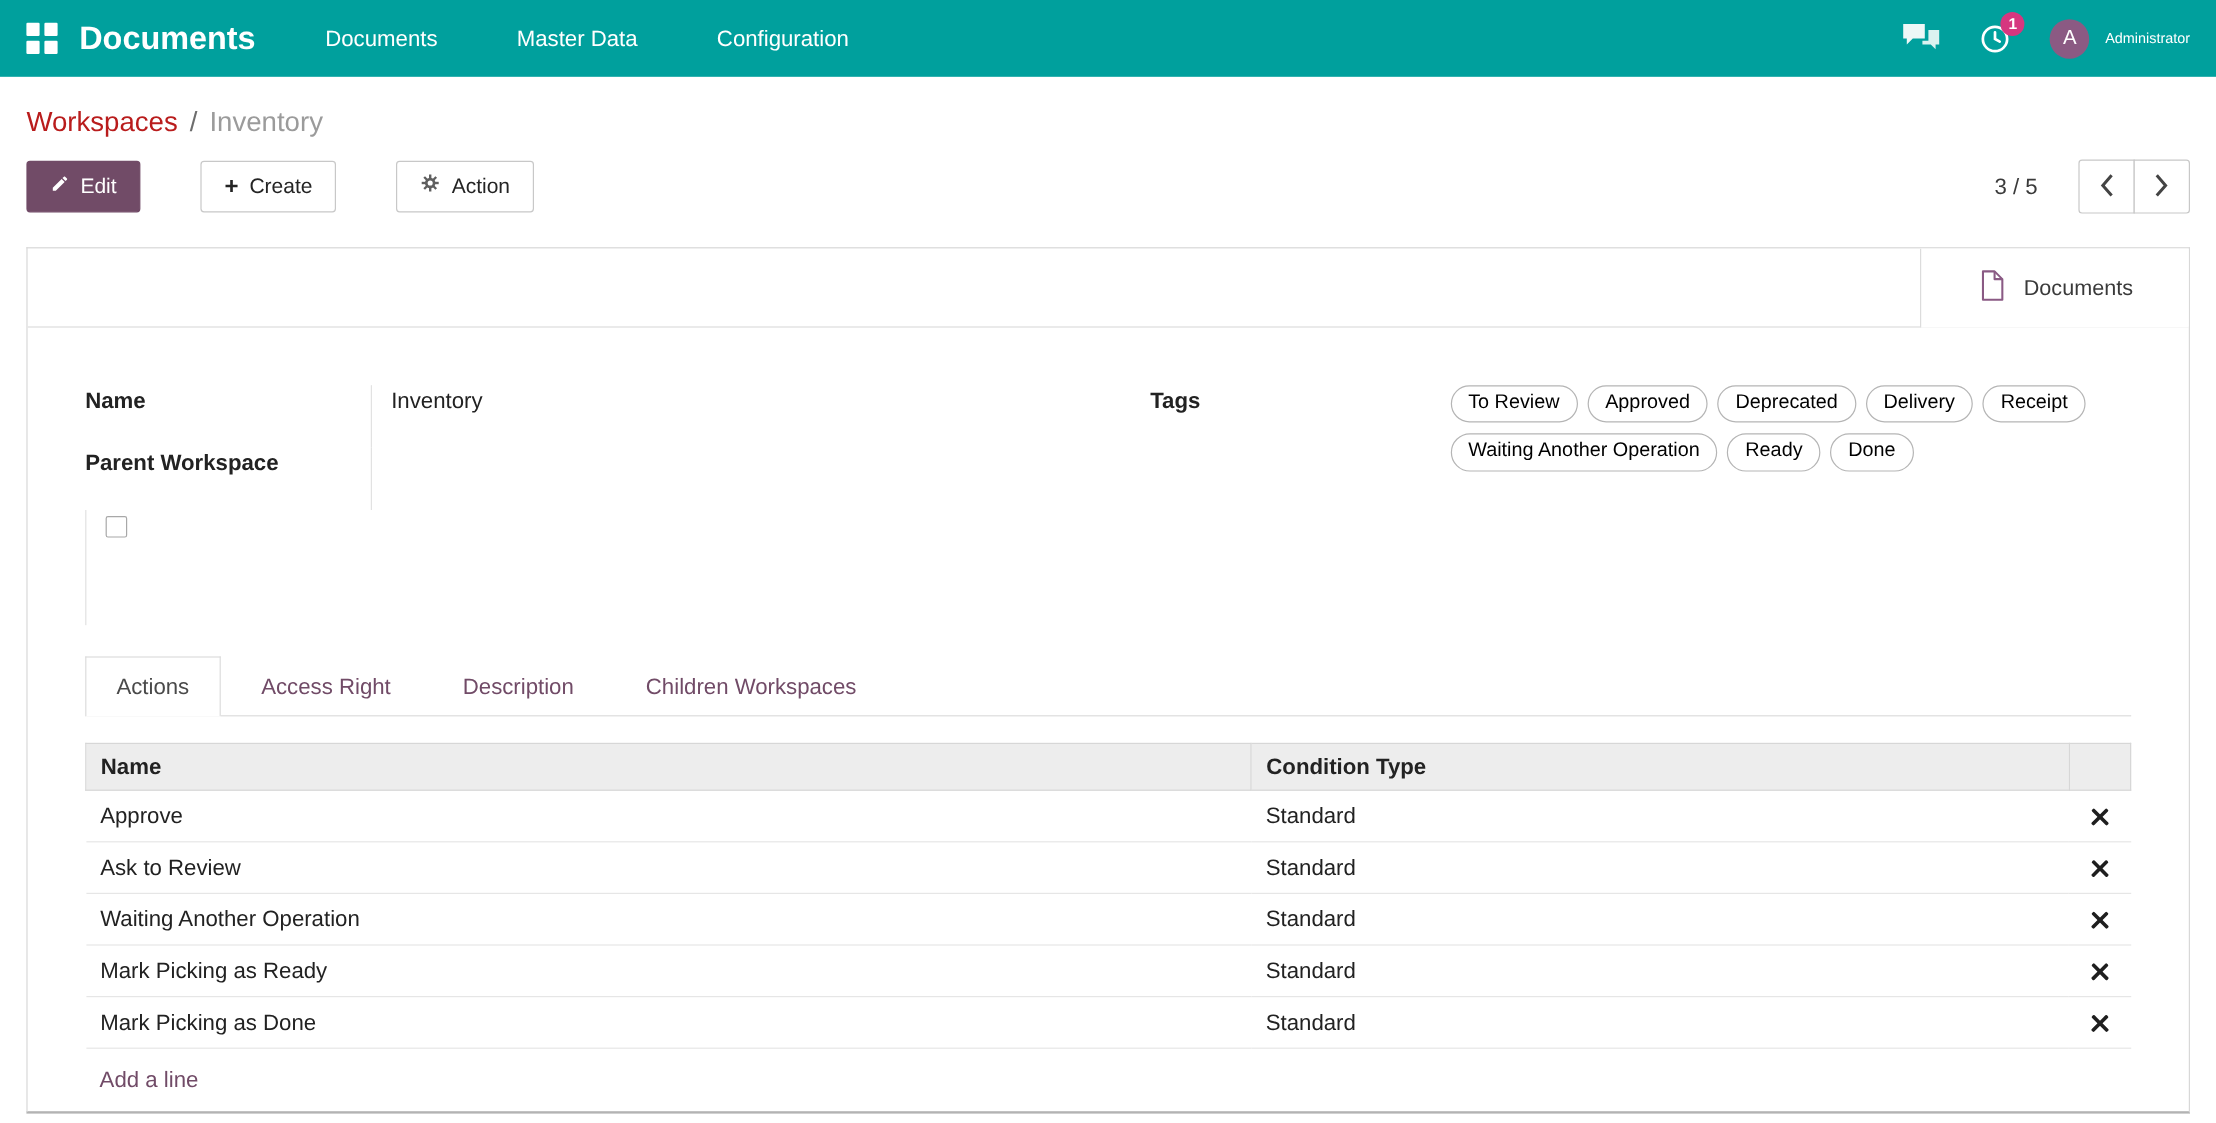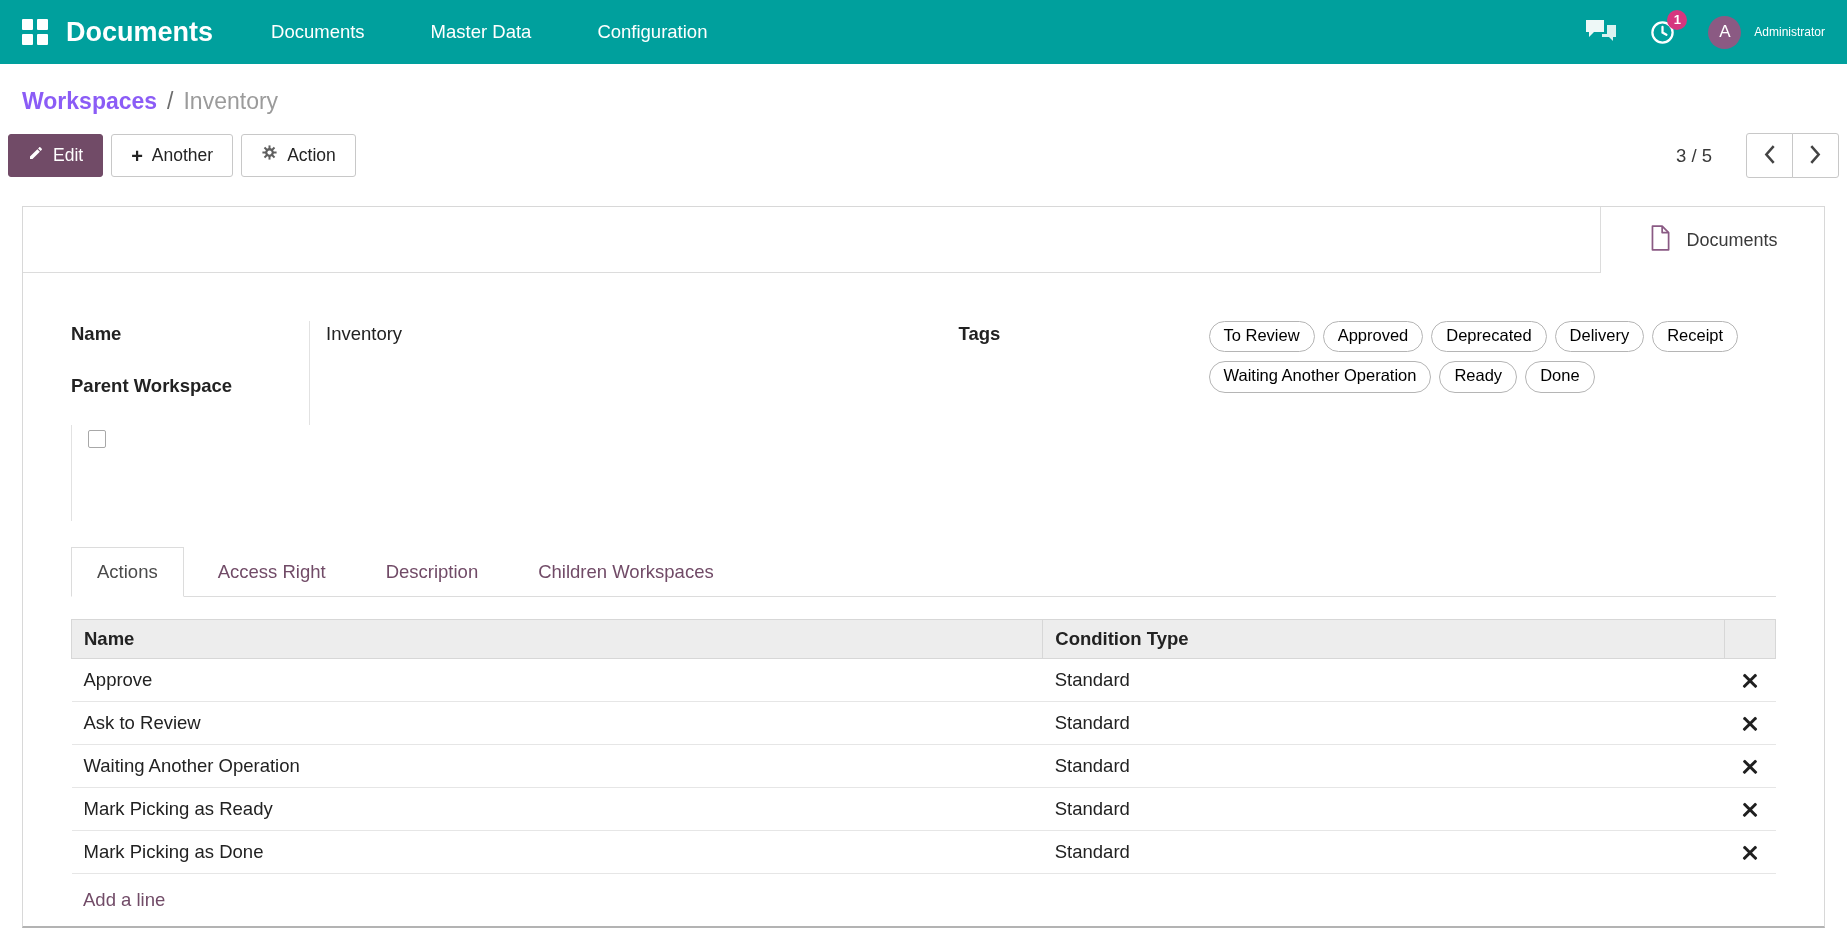--- a/index.html
+++ b/index.html
@@ -20,26 +20,26 @@
   .badge { position: absolute; top: -9px; right: -11px; background: #d6367f; color: #fff;
     min-width: 20px; height: 20px; border-radius: 10px; font-size: 13px; font-weight: 700;
     display: flex; align-items: center; justify-content: center; padding: 0 5px; }
   .user-menu { display: flex; align-items: center; gap: 13px; cursor: pointer; }
   .avatar { width: 33px; height: 33px; border-radius: 50%; background: #8b5a83; color: #fff;
     display: flex; align-items: center; justify-content: center; font-size: 17px; }
   .user-name { font-size: 12px; }
 
   
   .breadcrumb { padding: 24px 22px 0; font-size: 23px; display: flex; gap: 10px; align-items: baseline; }
-  .bc-parent { color: #8b5cf6; cursor: pointer; font-weight: bold; }
+  .bc-parent { color: #b91c1c; cursor: pointer; }
   .bc-sep { color: #6d6d6d; }
   .bc-current { color: #9b9b9b; }
 
   
-  .controls { display: flex; align-items: center; padding: 18px 8px 0; }
+  .controls { display: flex; align-items: center; padding: 18px 22px 0; gap: 42px; }
   .btn { font-family: inherit; font-size: 17.5px; padding: 9px 19px; border-radius: 3px;
     border: 1px solid #c8c8c8; background: #fff; color: #242424; cursor: pointer;
     display: inline-flex; align-items: center; gap: 9px; line-height: 1.3; }
   .btn-primary { background: #714b67; border-color: #714b67; color: #fff; }
   .btn + .btn { margin-left: 8px; }
   .btn-action { margin-left: 365px; text-align: center; }
   .plus { font-weight: 700; font-size: 20px; line-height: 1; }
   .pager { margin-left: auto; display: flex; align-items: center; gap: 34px; }
   .pager-text { font-size: 18.5px; color: #3a3a3a; }
   .pager-btns { display: flex; }
@@ -143,21 +143,21 @@
   <button class="btn btn-primary">
     <span>
       <svg width="16" height="16" viewBox="0 0 24 24" fill="#fff">
           <path d="M20.71 7.04c.39-.39.39-1.02 0-1.41l-2.34-2.34c-.39-.39-1.02-.39-1.41 0l-1.84 1.84 3.75 3.75 1.84-1.84zM3 17.25V21h3.75L17.81 9.94l-3.75-3.75L3 17.25z"></path>
         </svg>
     </span>
     <span>Edit</span>
   </button>
   <button class="btn">
     <span class="plus">+</span>
-    <span>Another</span>
+    <span>Create</span>
   </button>
   <button class="btn btn-action">
     <span>
       <svg width="17" height="17" viewBox="0 0 24 24">
         <g fill="#5f5f5f">
           <rect x="10.6" y="2" width="2.8" height="20"></rect>
           <rect x="10.6" y="2" width="2.8" height="20" transform="rotate(45 12 12)"></rect>
           <rect x="10.6" y="2" width="2.8" height="20" transform="rotate(90 12 12)"></rect>
           <rect x="10.6" y="2" width="2.8" height="20" transform="rotate(135 12 12)"></rect>
         </g>

